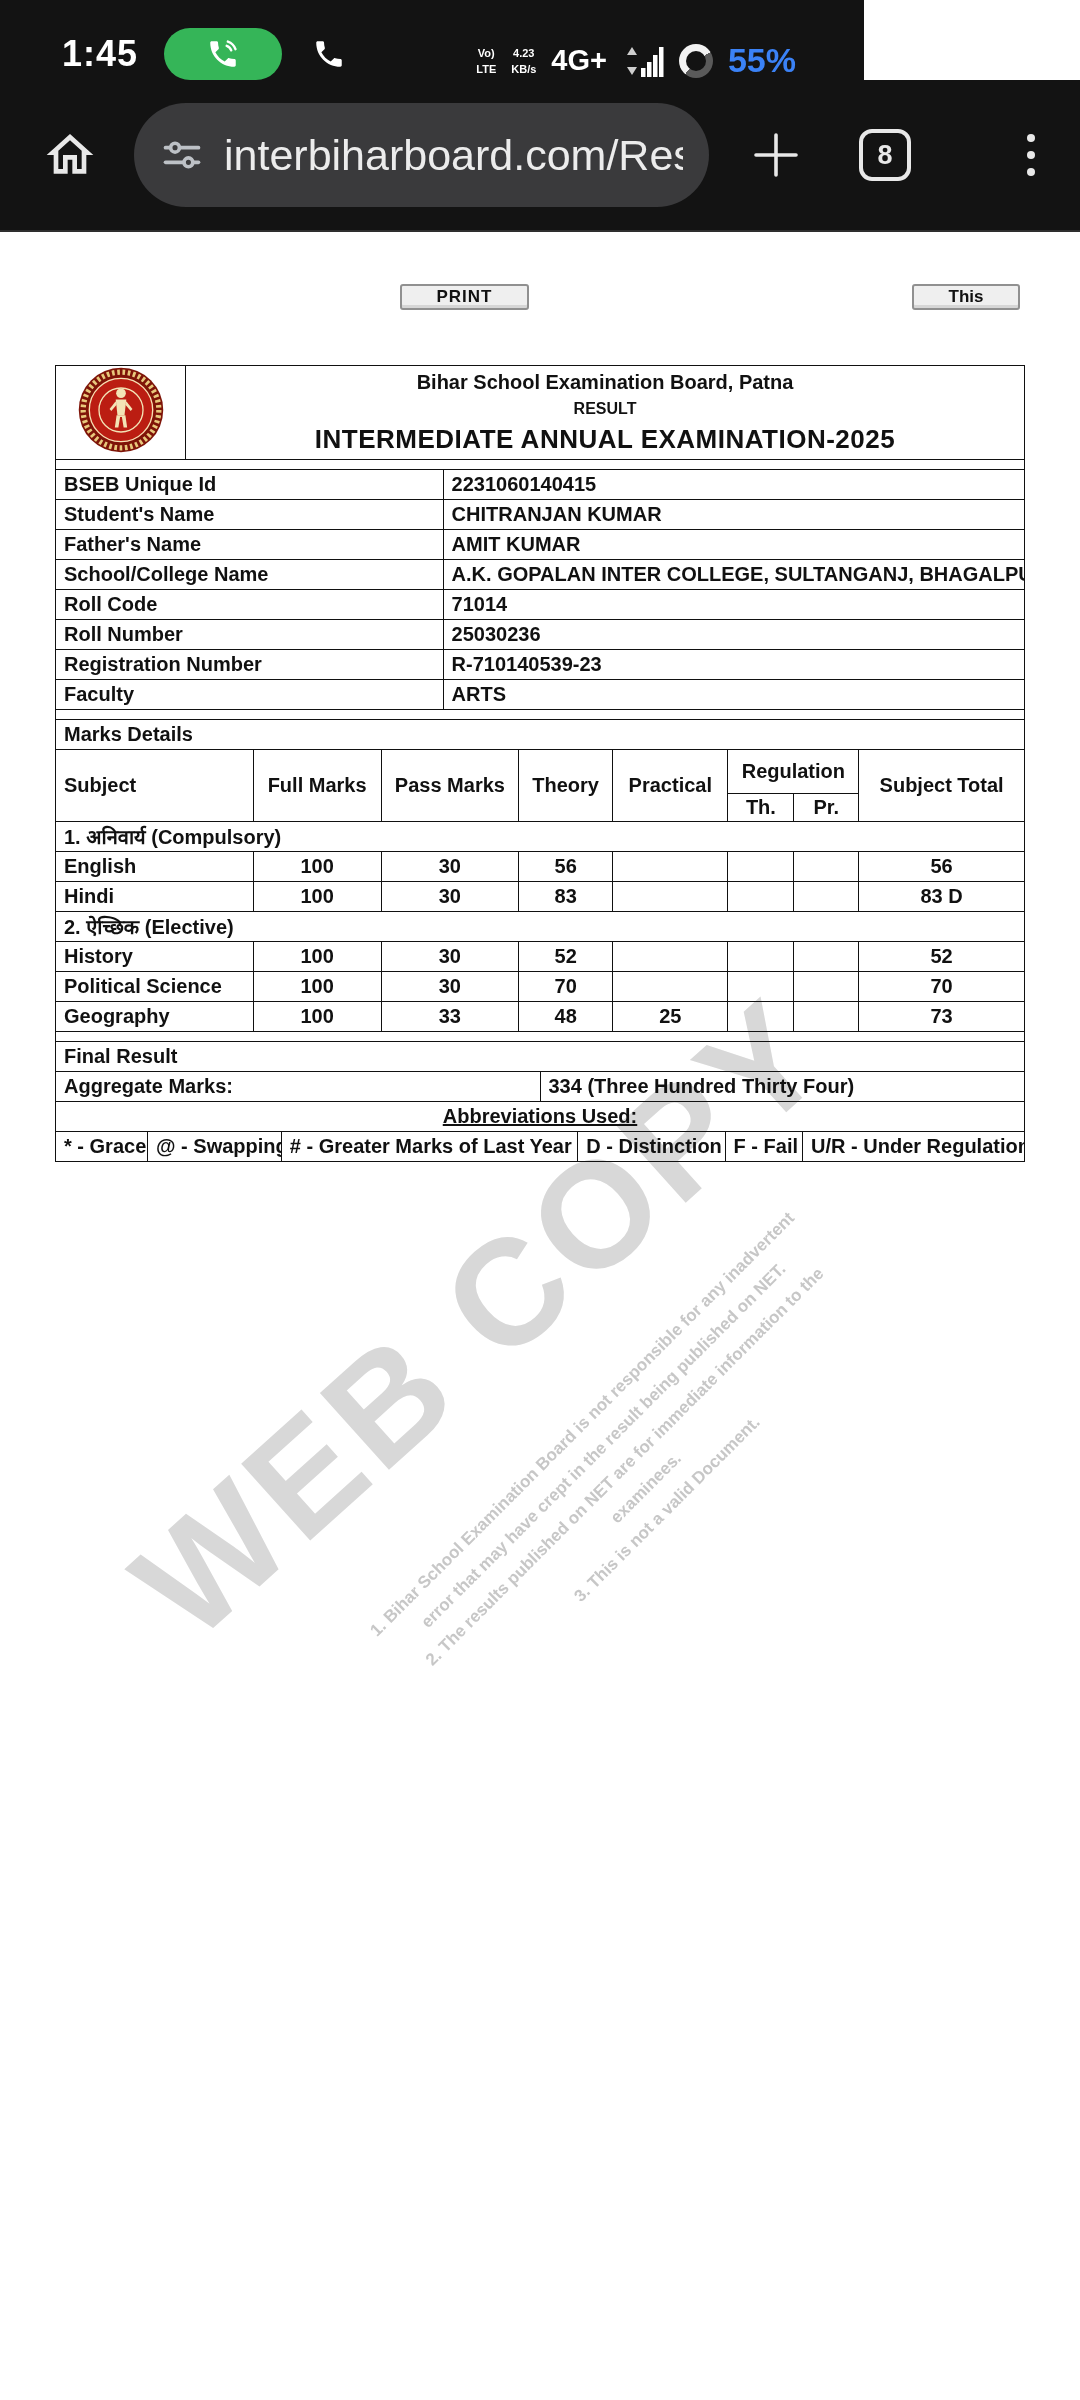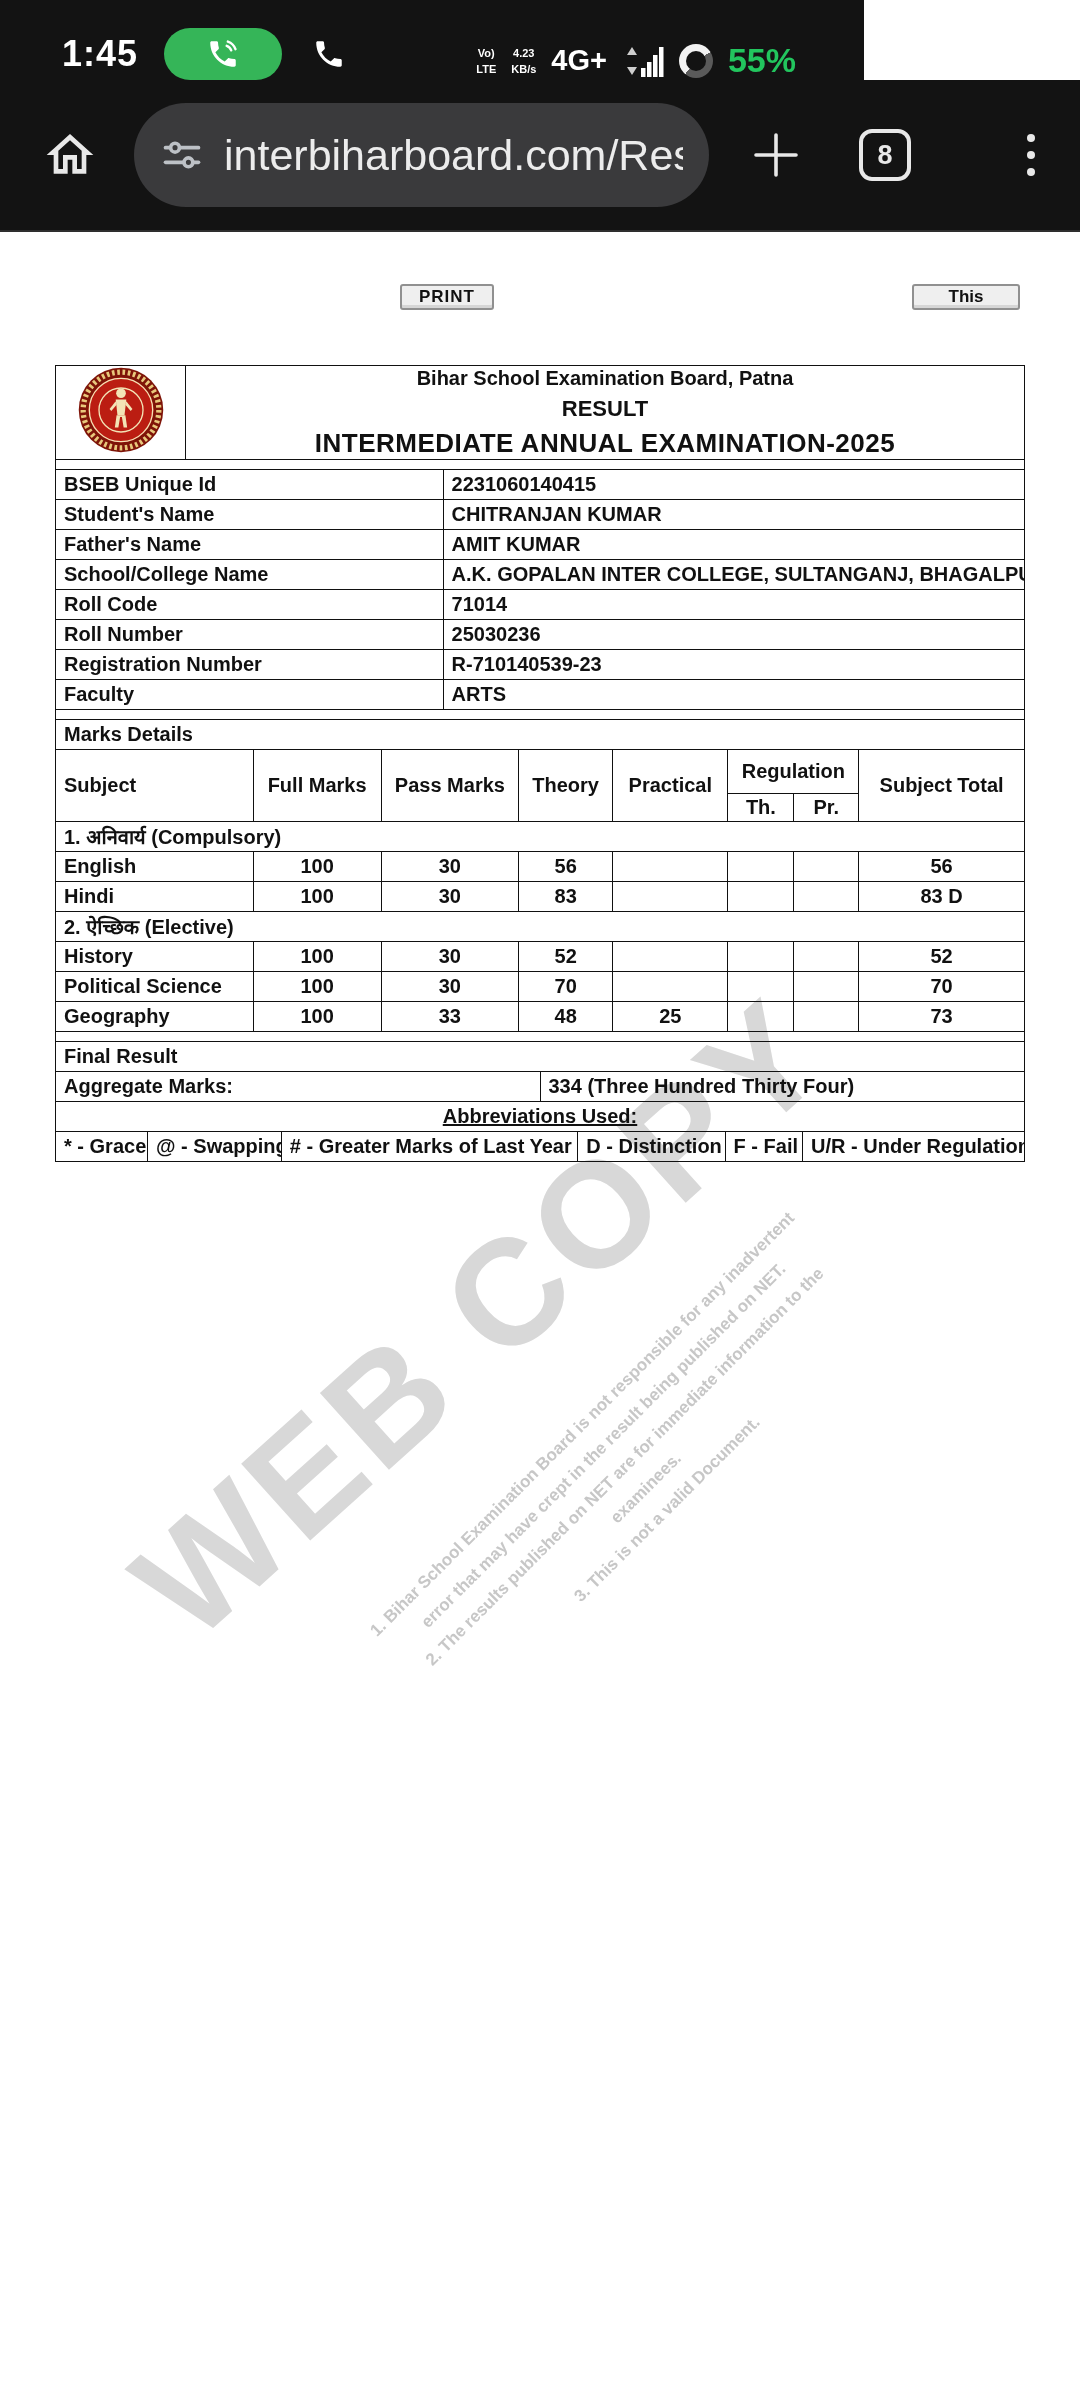--- a/index.html
+++ b/index.html
@@ -15,21 +15,21 @@
   .call-pill{width:118px;height:52px;border-radius:27px;background:#35b558;display:flex;
              align-items:center;justify-content:center;margin-left:26px;}
   .sb-phone{margin-left:30px;display:flex;align-items:center;}
   .sb-right{display:flex;align-items:center;gap:15px;}
   .sb-stack{display:flex;flex-direction:column;align-items:center;color:#fff;font-weight:bold;
             font-size:11px;line-height:16px;}
   .sb-net{color:#fff;font-size:29px;font-weight:bold;}
   .ring{width:34px;height:34px;border-radius:50%;
         background:conic-gradient(from 220deg,#f2f2f2 0 55%,#5a5a5a 55% 100%);position:relative;}
   .ring::after{content:"";position:absolute;inset:7px;border-radius:50%;background:#131313;}
-  .sb-batt{color:#22c55e;font-size:34px;font-weight:bold;}
+  .sb-batt{color:#3b82f6;font-size:34px;font-weight:bold;}
 
   
   .toolbar{position:absolute;top:80px;left:0;width:1080px;height:152px;background:#131313;
            border-bottom:2px solid #2e2e2e;display:flex;align-items:center;box-sizing:border-box;
            padding:0 0 0 42px;}
   .url-pill{height:104px;width:575px;border-radius:52px;background:#3a3a3c;margin-left:36px;
             display:flex;align-items:center;box-sizing:border-box;padding:0 26px;overflow:hidden;}
   .url-text{color:#ececec;font-size:43px;white-space:nowrap;overflow:hidden;margin-left:20px;}
   .tb-plus{margin-left:40px;display:flex;}
   .tab-box{margin-left:56px;width:44px;height:44px;border:4px solid #e8e8e8;border-radius:13px;
@@ -43,34 +43,34 @@
   
   .wm-big{position:absolute;left:30px;top:1000px;width:900px;text-align:center;
           transform:rotate(-42deg);font-size:150px;font-weight:bold;color:#d8d8d8;
           letter-spacing:6px;z-index:1;white-space:nowrap;}
   .wm-lines{position:absolute;left:240px;top:1160px;width:770px;transform:rotate(-45deg);
             z-index:1;color:#c7c7c7;font-size:17px;font-weight:bold;line-height:30px;text-align:center;}
 
   .btn{position:absolute;z-index:3;background:#efefef;border:2px solid #909090;border-radius:3px;
        font-size:17px;font-weight:bold;color:#111;display:flex;align-items:center;justify-content:center;
        box-shadow:inset 0 -3px 0 #d6d6d6;font-family:"Liberation Sans", sans-serif;}
-  .btn-print{left:400px;top:52px;width:94px;height:26px;letter-spacing:1px;}
+  .btn-print{left:400px;top:52px;width:129px;height:26px;letter-spacing:1px;}
   .btn-back{left:912px;top:52px;width:108px;height:26px;}
 
   
   .doc{position:absolute;left:55px;top:133px;width:970px;z-index:2;}
   .doc table{width:100%;border-collapse:collapse;table-layout:fixed;}
   .doc td{border:1.5px solid #111;font-size:20px;font-weight:bold;color:#111;
           height:30px;padding:0 8px;box-sizing:border-box;overflow:hidden;white-space:nowrap;}
   .spacer{height:9px;border-left:1.5px solid #111;border-right:1.5px solid #111;}
   .c{text-align:center;padding:0 2px;}
   .hdr-logo{width:130px;text-align:center;height:90px;}
   .hdr-title{text-align:center;white-space:normal;}
   .hdr-title .l1{font-size:20px;}
-  .hdr-title .l2{font-size:22px;margin-top:6px;}
+  .hdr-title .l2{font-size:16px;margin-top:6px;}
   .hdr-title .l3{font-size:26px;margin-top:6px;letter-spacing:.5px;}
   .lbl{width:40%;}
   .sect{text-align:left;}
   .mk-h1 td{height:44px;}
   .mk-h2 td{height:28px;}
   .abbr-title{text-align:center;height:28px;}
   .abbr-title span{text-decoration:underline;}
 </style>
 </head>
 <body>

